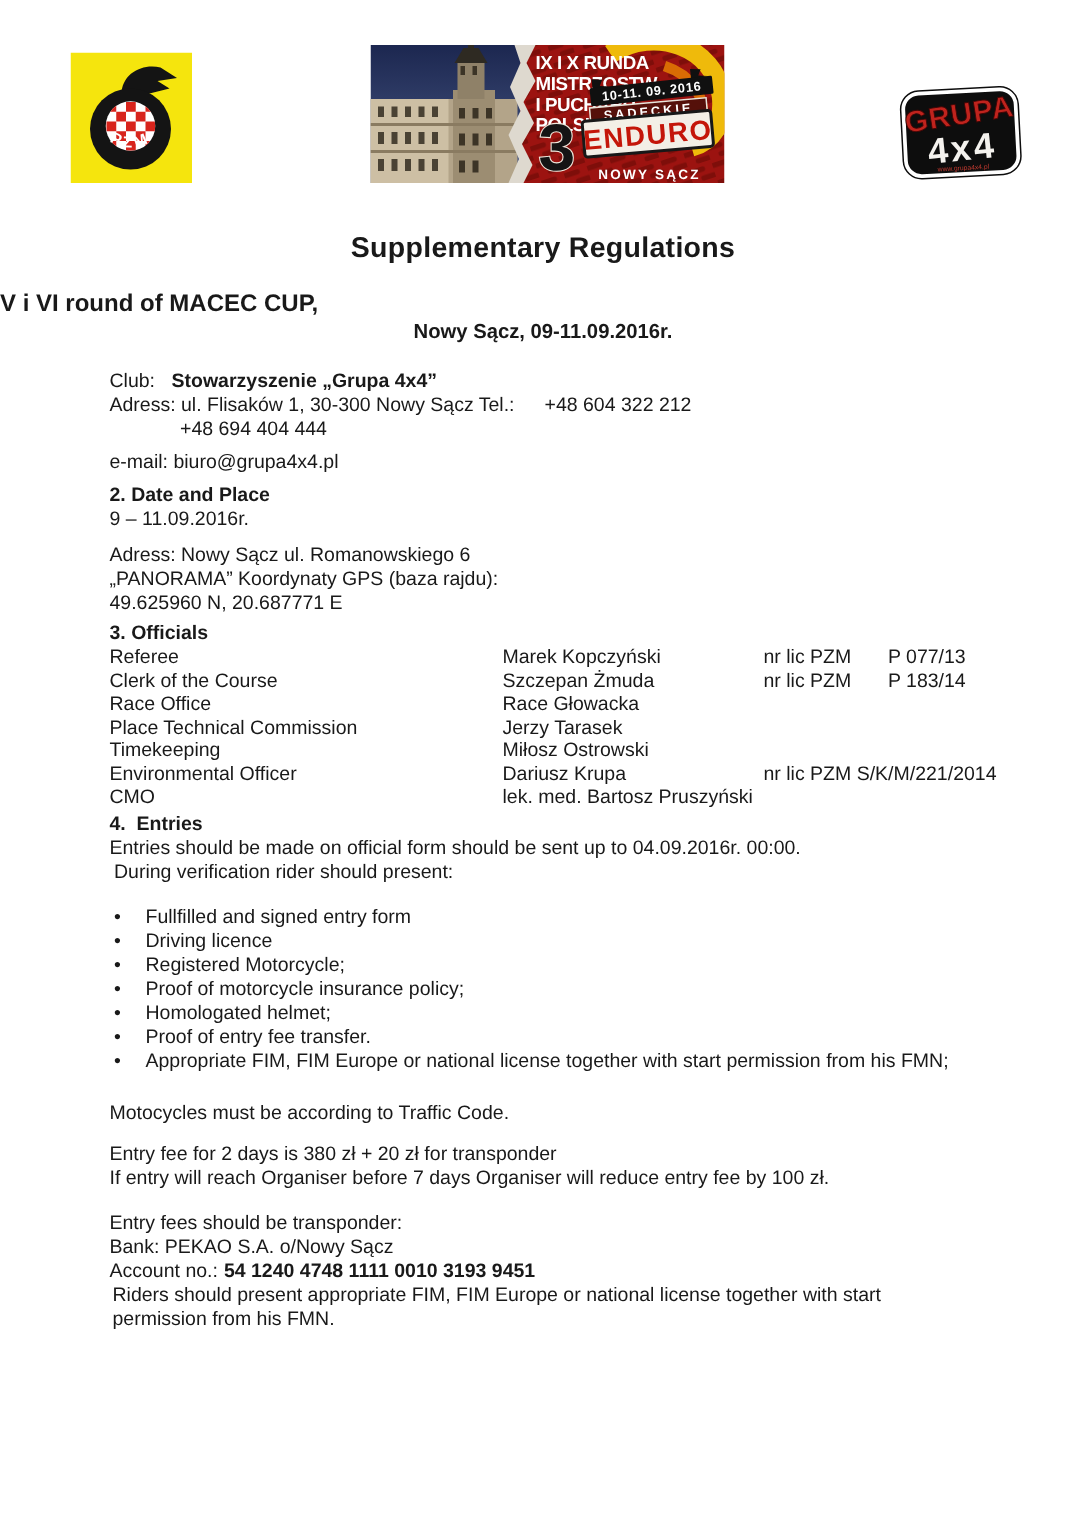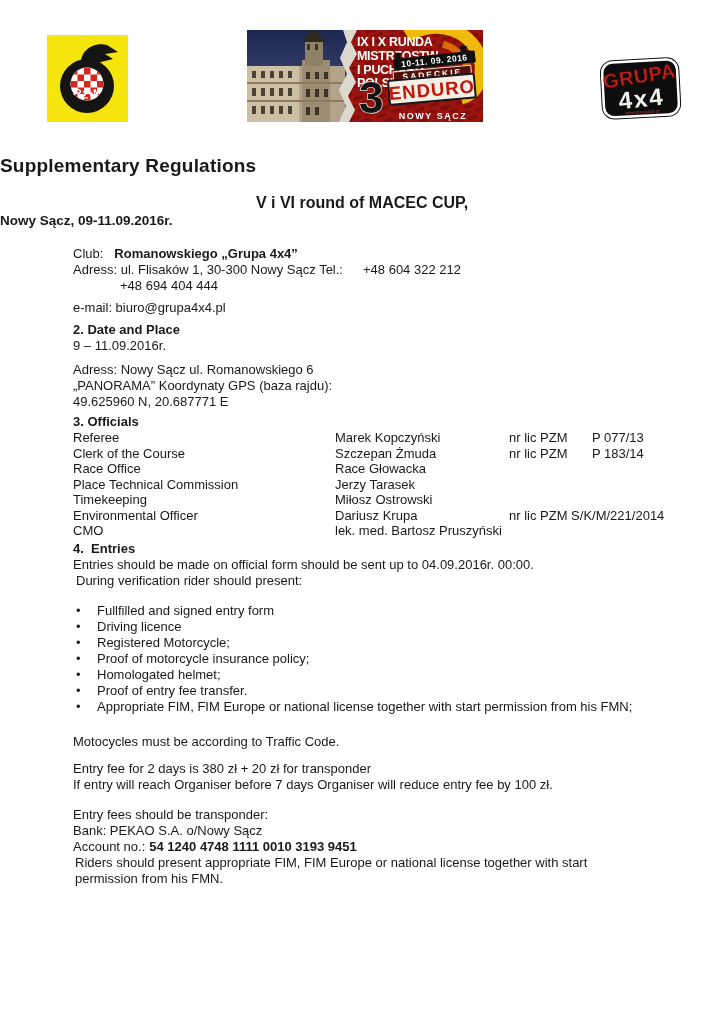--- a/index.html
+++ b/index.html
@@ -4,25 +4,25 @@
 <style>
   html,body { margin:0; padding:0; background:#ffffff; }
   body { width:724px; height:1024px; font-family:"Liberation Sans", sans-serif; color:#191919; }
   .page { position:relative; width:724px; height:1024px; overflow:hidden; background:#ffffff; }
 
   
   .header { position:relative; height:246px; }
   .logo-pzm    { position:absolute; left:47px;  top:35px; }
   .logo-banner { position:absolute; left:247px; top:30px; }
   .logo-grupa  { position:absolute; left:598px; top:52px; }
-  .doc-title    { position:absolute; top:155px; left:0; width:100%; 
+  .doc-title    { position:absolute; top:155px; left:0; width:100%; text-align:center;
                   font-size:19px; font-weight:bold; letter-spacing:0.2px; }
-  .doc-subtitle { position:absolute; top:194px; left:0; width:100%; text-align:center;
+  .doc-subtitle { position:absolute; top:194px; left:0; width:100%; text-align:left;
                   font-size:16px; font-weight:bold; }
-  .doc-subtitle2{ position:absolute; top:213px; left:0; width:100%; text-align:left;
+  .doc-subtitle2{ position:absolute; top:213px; left:0; width:100%; text-align:center;
                   font-size:13.5px; font-weight:bold; }
 
   
   .content { padding:0 58px 0 73px; font-size:13px; line-height:16px; }
   .line { white-space:nowrap; }
   .sec-h { font-weight:bold; white-space:pre-wrap; }
   .club-name { font-weight:bold; margin-left:11px; }
   .phone1 { margin-left:20px; }
   .phone2 { padding-left:47px; }
   .indent1 { padding-left:3px; }
@@ -187,21 +187,21 @@
     </svg>
 
     <div class="doc-title">Supplementary Regulations</div>
     <div class="doc-subtitle">V i VI round of MACEC CUP,</div>
     <div class="doc-subtitle2">Nowy Sącz, 09-11.09.2016r.</div>
   </div>
 
   <div class="content">
 
     <div class="line">
-      <span>Club:</span><span class="club-name">Romanowskiego „Grupa 4x4”</span>
+      <span>Club:</span><span class="club-name">Stowarzyszenie „Grupa 4x4”</span>
     </div>
     <div class="line">
       <span>Adress: ul. Flisaków 1, 30-300 Nowy Sącz Tel.:</span><span class="phone1">+48 604 322 212</span>
     </div>
     <div class="phone2">+48 694 404 444</div>
     <div class="mt6">e-mail: biuro@grupa4x4.pl</div>
 
     <div class="sec-h mt6">2. Date and Place</div>
     <div>9 – 11.09.2016r.</div>
     <div class="mt8">Adress: Nowy Sącz ul. Romanowskiego 6</div>

